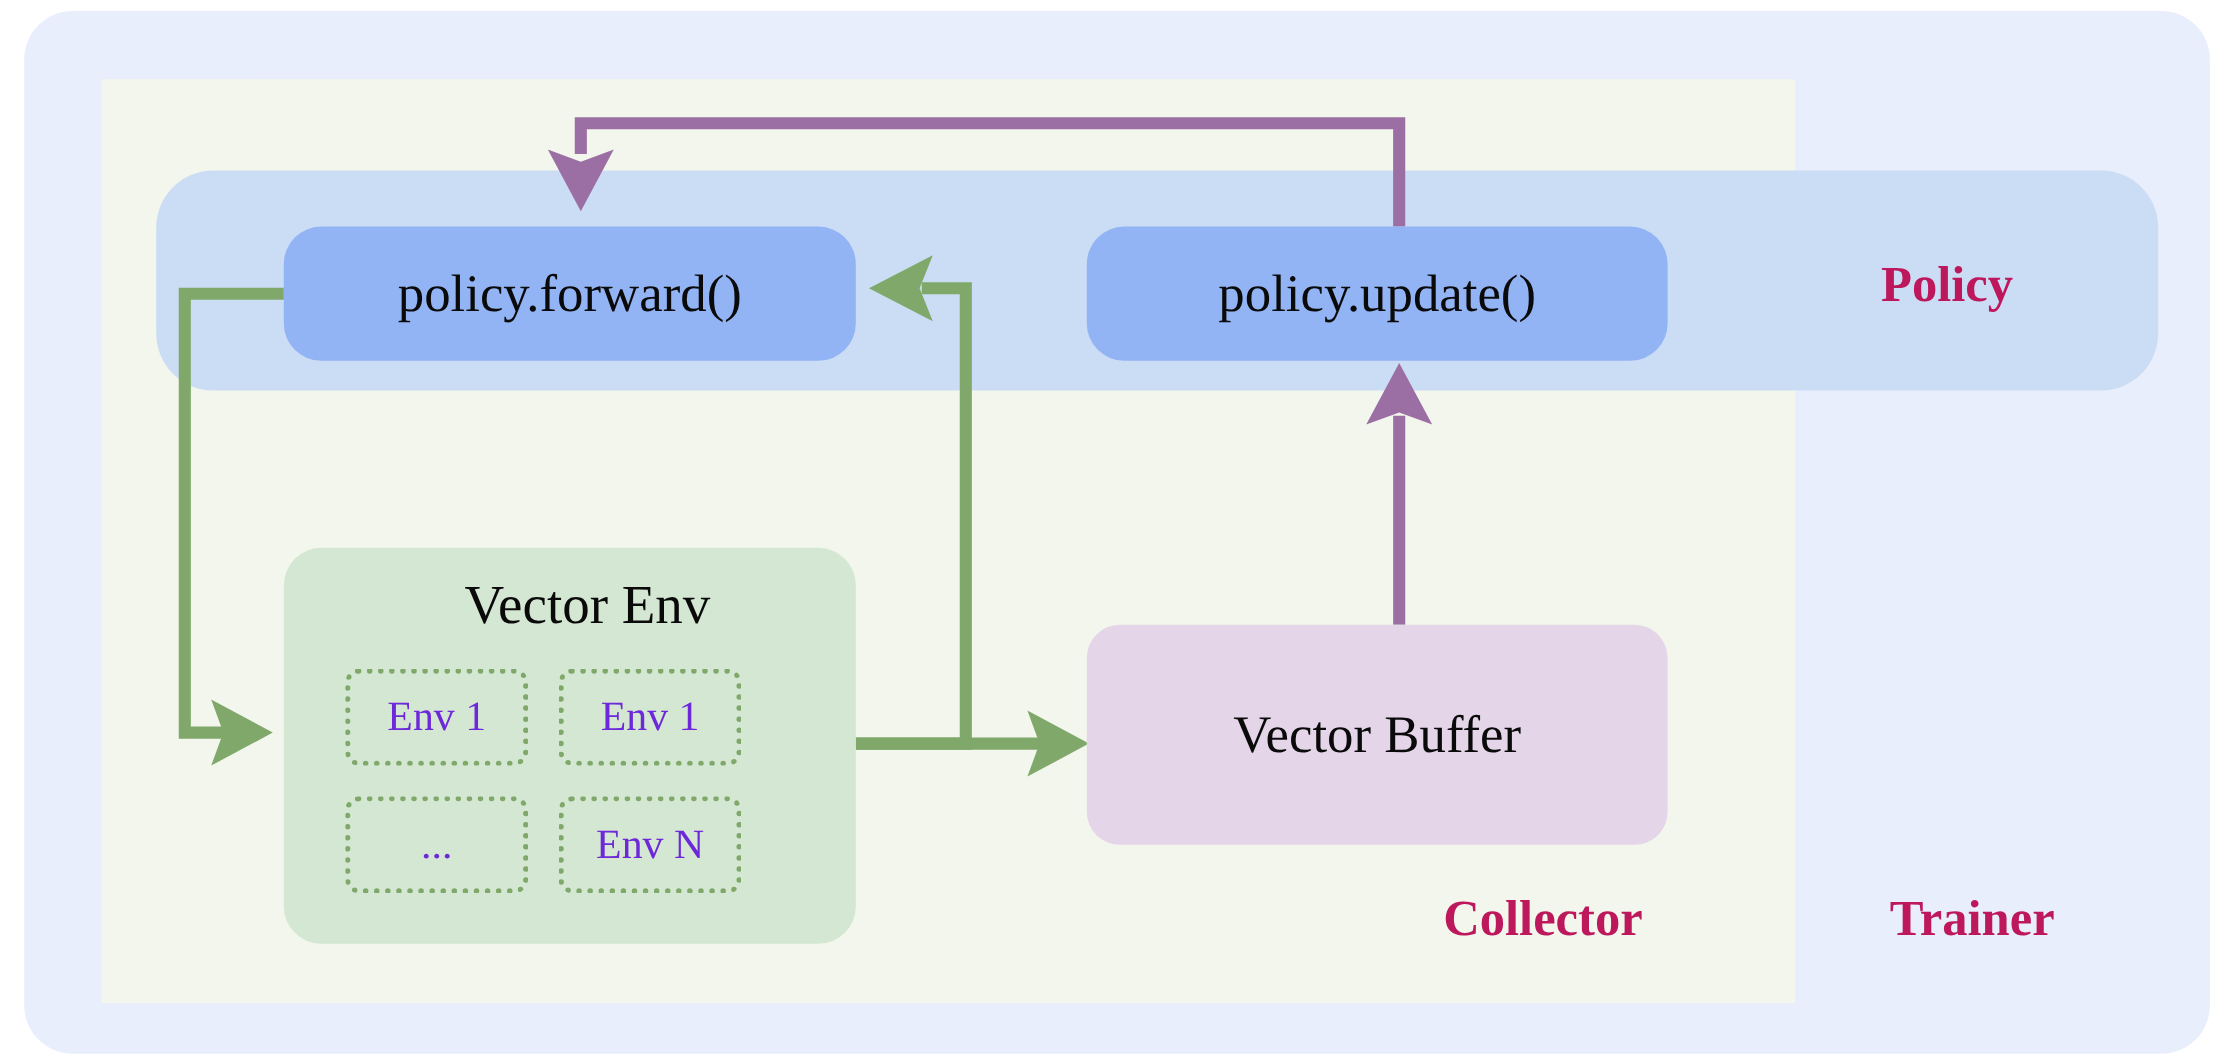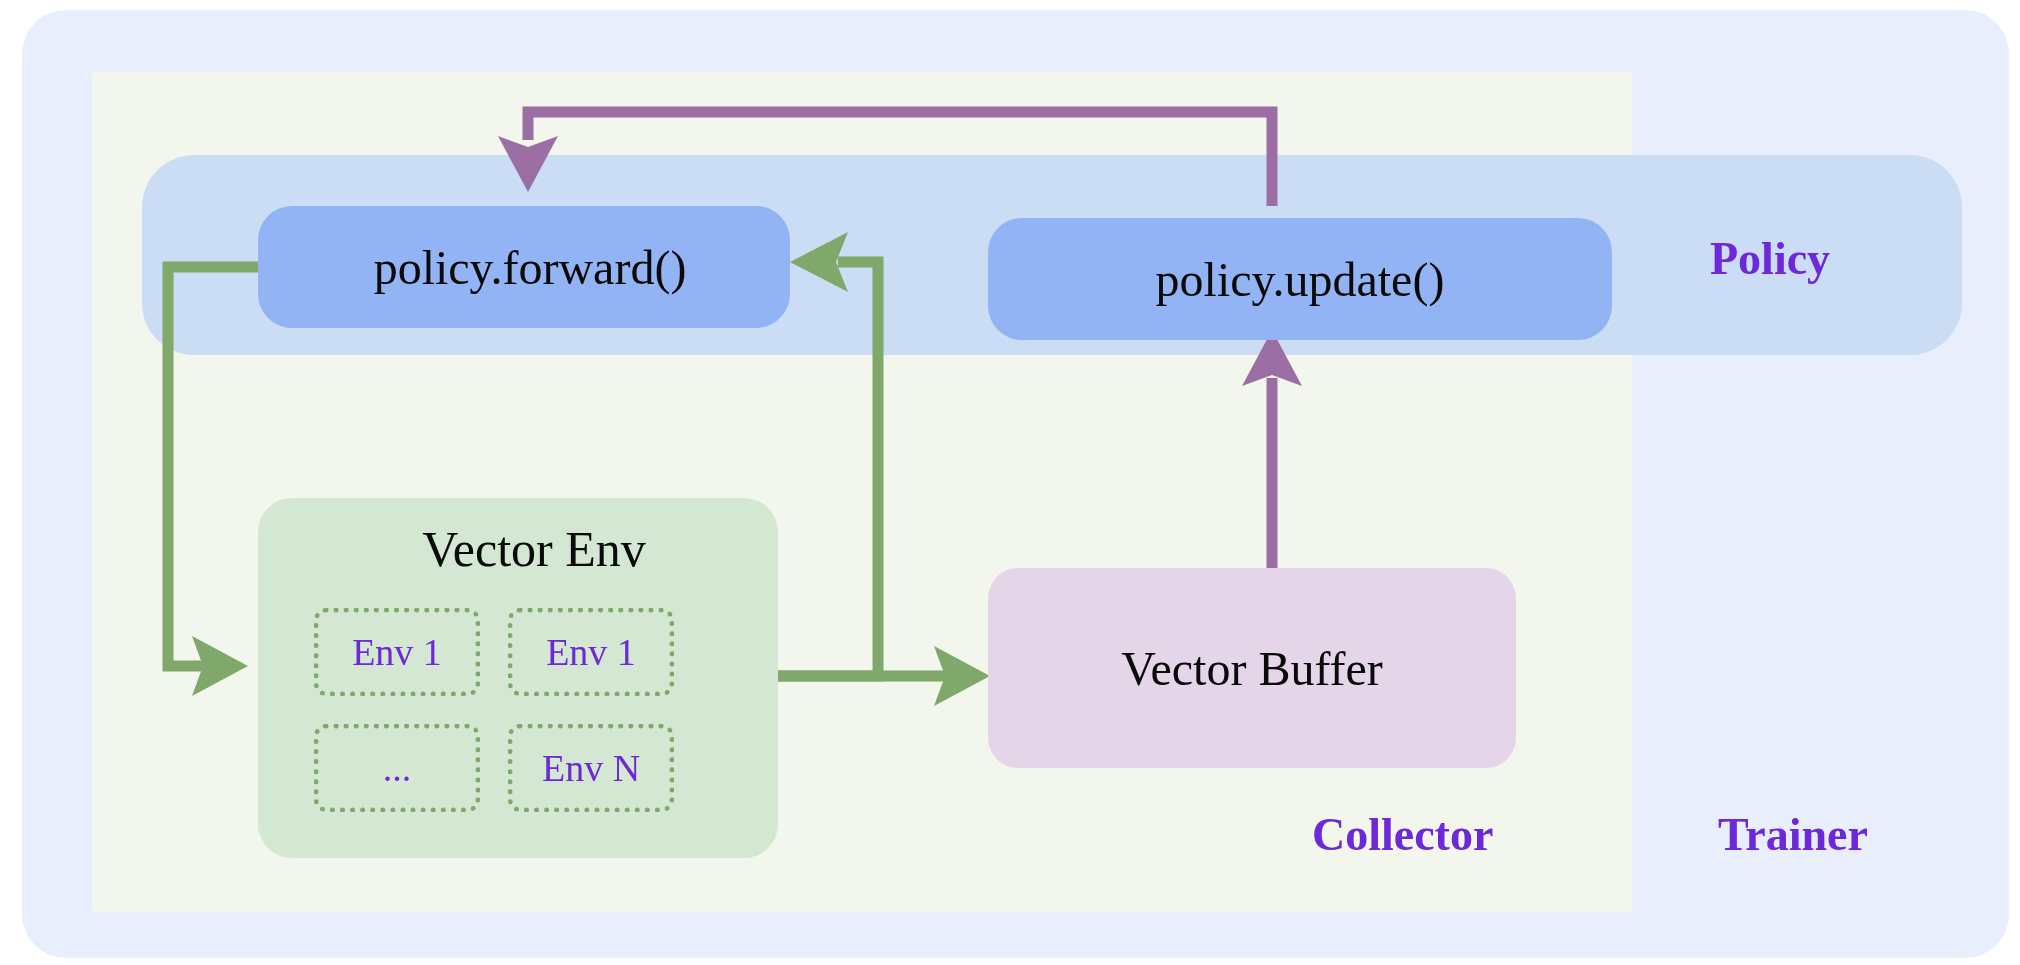--- a/index.html
+++ b/index.html
@@ -54,31 +54,29 @@
     color: #0a0a0a;
   }
   .policy-fwd {
     left: 258px;
     top: 206px;
     width: 520px;
     height: 122px;
     background: #92b4f4;
     border-radius: 34px;
     font-size: 48px;
-    padding-left: 12px;
   }
   .policy-upd {
     left: 988px;
     top: 206px;
-    width: 624px;
+    width: 528px;
     height: 122px;
     background: #92b4f4;
     border-radius: 34px;
     font-size: 48px;
-    margin-top: 12px;
   }
   .vector-env {
     left: 258px;
     top: 498px;
     width: 520px;
     height: 360px;
     background: #d4e7d2;
     border-radius: 34px;
     display: block;
   }
@@ -121,21 +119,21 @@
     border-radius: 30px;
     font-size: 48px;
     text-align: right;
   }
 
   
   .section-label {
     position: absolute;
     font-family: "Liberation Serif", "DejaVu Serif", serif;
     font-weight: bold;
-    color: #6d28d9;
+    color: #be185d;
     font-size: 46px;
     white-space: nowrap;
   }
   .label-policy  { left: 1710px; top: 232px; }
   .label-collect { left: 1312px; top: 808px; }
   .label-trainer { left: 1718px; top: 808px; }
 
   
   .arrow-layer {
     position: absolute;

